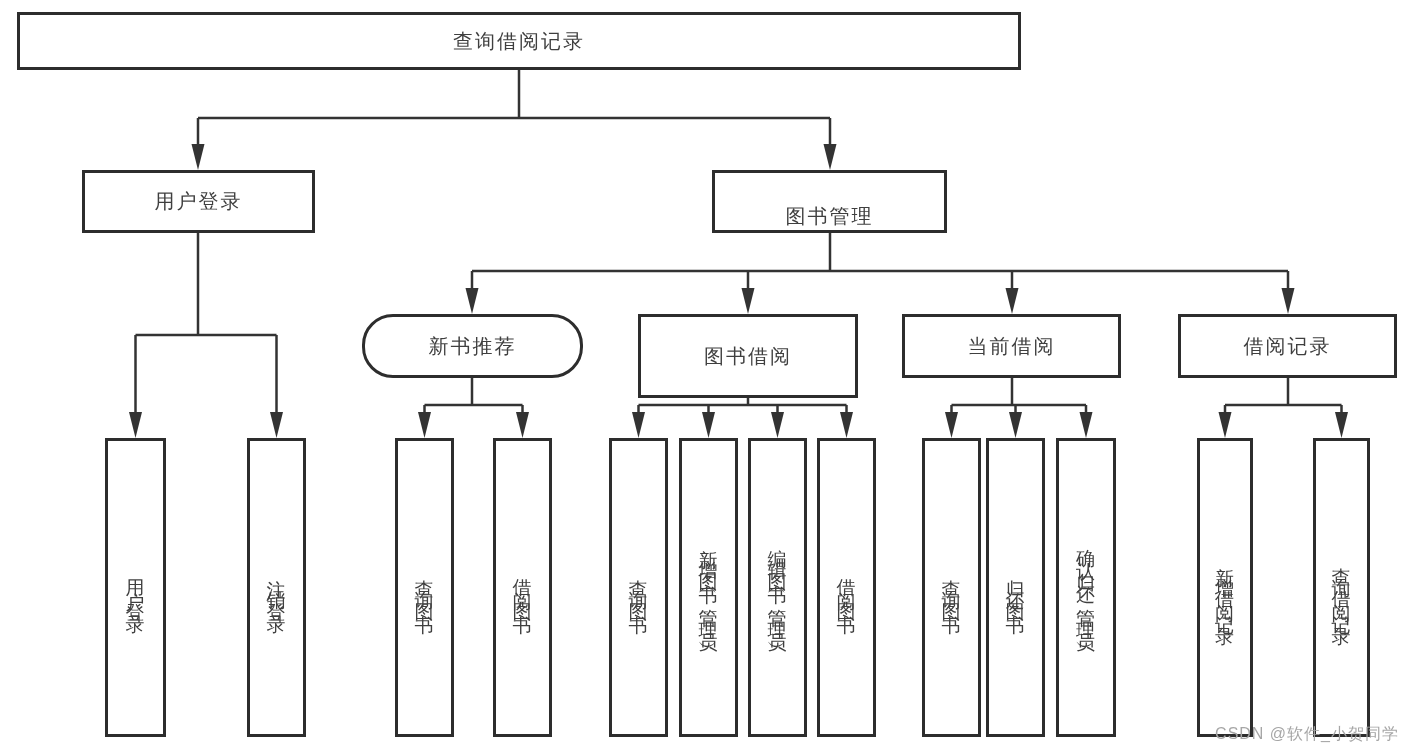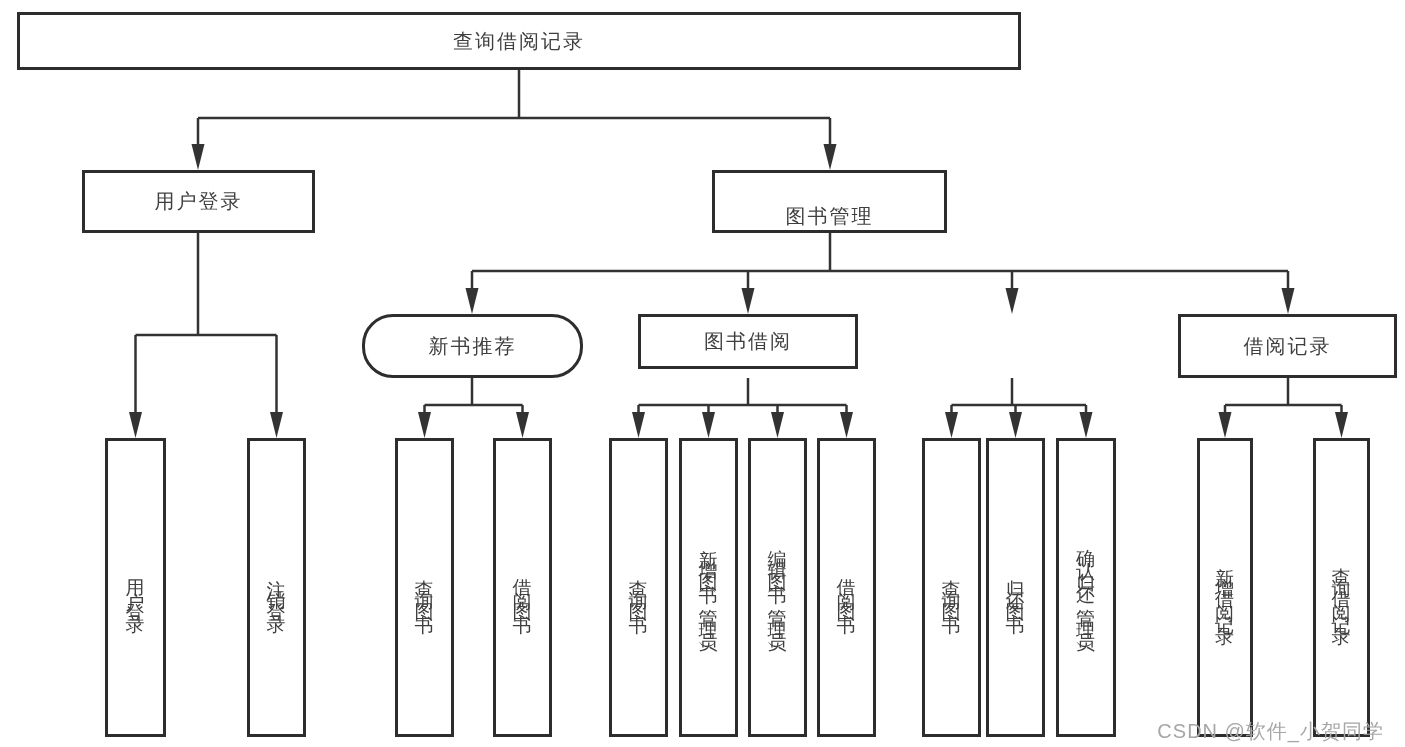--- a/index.html
+++ b/index.html
@@ -23,22 +23,22 @@
   }
   .v-node span {
     writing-mode: vertical-rl;
     text-orientation: mixed;
     font-size: 19px;
     line-height: 1;
     letter-spacing: 12px;
     white-space: nowrap;
   }
   .watermark {
-    position: absolute; right: 21px; bottom: 2px;
-    font-size: 20px; color: #a6a6a6; letter-spacing: 1px;
+    position: absolute; right: 6px; bottom: 2px;
+    font-size: 16px; color: #a6a6a6; letter-spacing: 1px;
     white-space: nowrap;
   }
 </style>
 </head>
 <body>
 
 <div class="canvas">
 
   <svg class="connectors" width="1405" height="747" viewBox="0 0 1405 747">
     <g stroke="#333333" stroke-width="2.5" fill="none">
@@ -113,22 +113,25 @@
   <div class="node h-node" style="left:82px; top:170px; width:233px; height:63px;">
     <span>用户登录</span>
   </div>
   <div class="node h-node" style="left:712px; top:170px; width:235px; height:63px;align-items:flex-end;">
     <span>图书管理</span>
   </div>
 
   <div class="node h-node" style="left:362px; top:314px; width:221px; height:64px;border-radius:31px;">
     <span>新书推荐</span>
   </div>
-  <div class="node h-node" style="left:638px; top:314px; width:220px; height:55px;">
+  <div class="node h-node" style="left:638px; top:314px; width:220px; height:84px;">
     <span>图书借阅</span>
+  </div>
+  <div class="node h-node" style="left:902px; top:314px; width:219px; height:64px;">
+    <span>当前借阅</span>
   </div>
   <div class="node h-node" style="left:1178px; top:314px; width:219px; height:64px;">
     <span>借阅记录</span>
   </div>
 
   <div class="node v-node" style="left:105px; top:438px; width:61px; height:299px;">
     <span>用户登录</span>
   </div>
   <div class="node v-node" style="left:247px; top:438px; width:59px; height:299px;">
     <span>注销登录</span>

